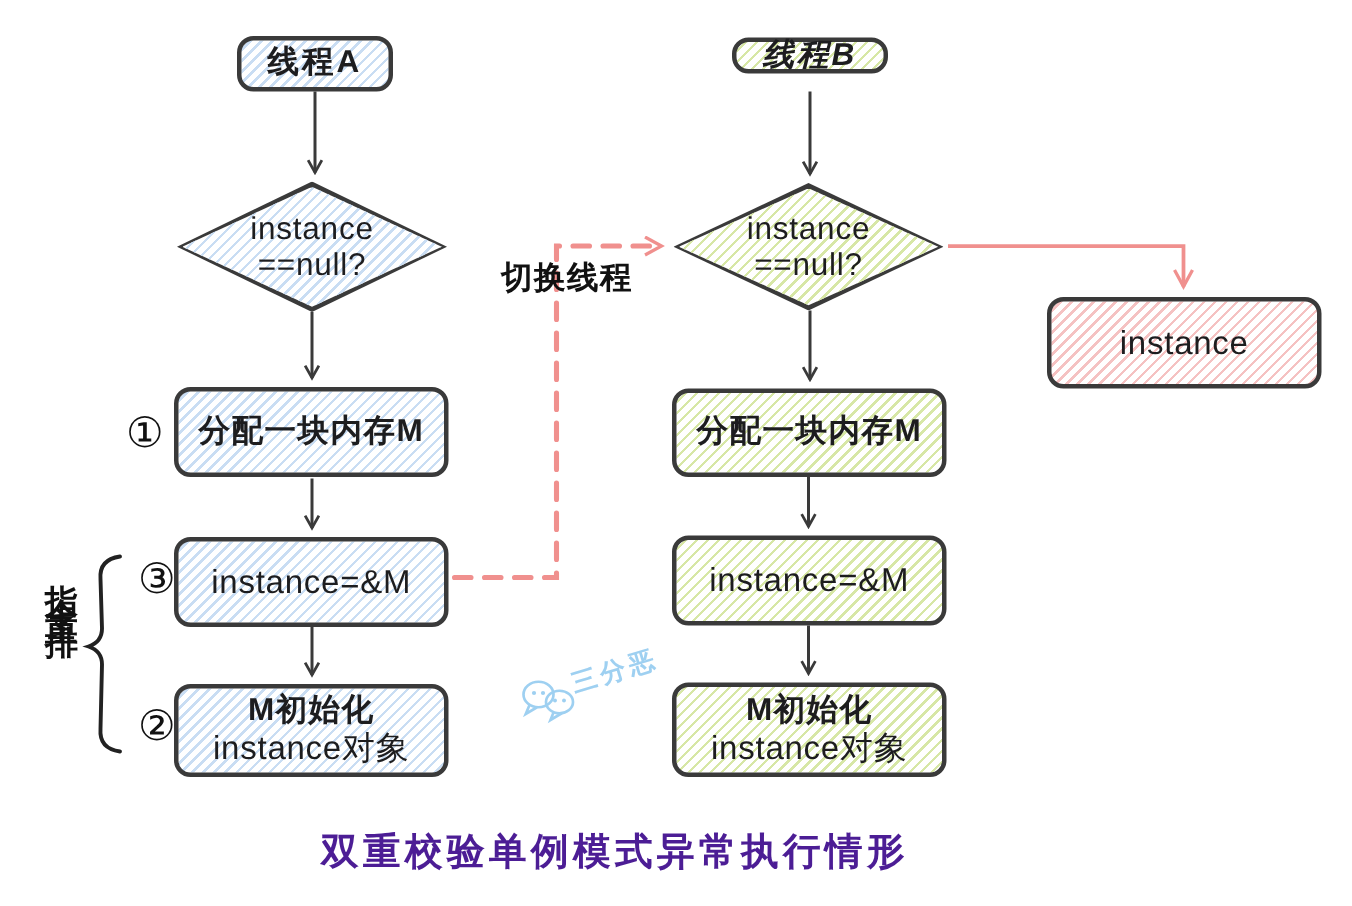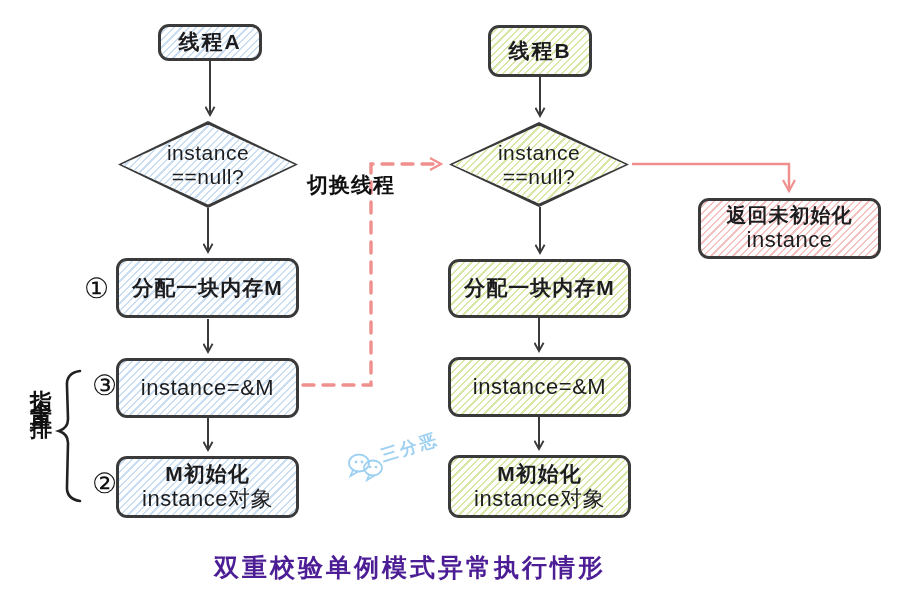--- a/index.html
+++ b/index.html
@@ -96,21 +96,21 @@
 
   <div class="node rbox hatch-blue" style="left:116px;top:358px;width:183px;height:60px;">
     <span class="en">instance=&amp;M</span>
   </div>
 
   <div class="node rbox hatch-blue" style="left:116px;top:456px;width:183px;height:62px;">
     <span class="cn" style="font-size:21px;">M初始化</span>
     <span class="en">instance对象</span>
   </div>
 
-  <div class="node rbox hatch-green" style="left:488px;top:25px;width:104px;height:52px;">
+  <div class="node rbox hatch-green" style="left:488px;top:25px;width:104px;height:24px;font-style:italic;">
     <span class="title-txt">线程B</span>
   </div>
 
   <div class="diamond" style="left:449px;top:122px;width:180px;height:85px;">
     <div class="d-border"></div>
     <div class="d-fill hatch-green"></div>
     <div class="d-text">
       <div>instance</div>
       <div>==null?</div>
     </div>
@@ -123,31 +123,30 @@
   <div class="node rbox hatch-green" style="left:448px;top:357px;width:183px;height:60px;">
     <span class="en">instance=&amp;M</span>
   </div>
 
   <div class="node rbox hatch-green" style="left:448px;top:455px;width:183px;height:63px;">
     <span class="cn" style="font-size:21px;">M初始化</span>
     <span class="en">instance对象</span>
   </div>
 
   <div class="node rbox hatch-pink" style="left:698px;top:198px;width:183px;height:61px;">
-    <span class="cn" style="font-size:20px;">返回未初始化</span>
     <span class="en">instance</span>
   </div>
 
   <div class="circle-num" style="left:84px;top:272px;">①</div>
   <div class="circle-num" style="left:92px;top:369px;">③</div>
   <div class="circle-num" style="left:92px;top:467px;">②</div>
 
   <div class="v-label" style="left:26px;top:372px;">指令重排</div>
 
-  <div class="switch-label" style="left:307px;top:171px;">切换线程</div>
+  <div class="switch-label" style="left:334px;top:171px;">切换线程</div>
 
   <div class="watermark" style="left:346px;top:438px;width:110px;height:52px;">
     <svg width="40" height="34" viewBox="0 0 40 34" style="position:absolute;left:0;top:14px;">
       <g fill="none" stroke="#8ec8ef" stroke-width="1.8">
         <ellipse cx="13" cy="11" rx="10" ry="8.5"></ellipse>
         <path d="M7 18 L4.5 24 L12 19.5"></path>
         <ellipse cx="27" cy="16" rx="9" ry="7.5"></ellipse>
         <path d="M23 23 L21 28 L28.5 23.5"></path>
       </g>
       <g fill="#8ec8ef">

